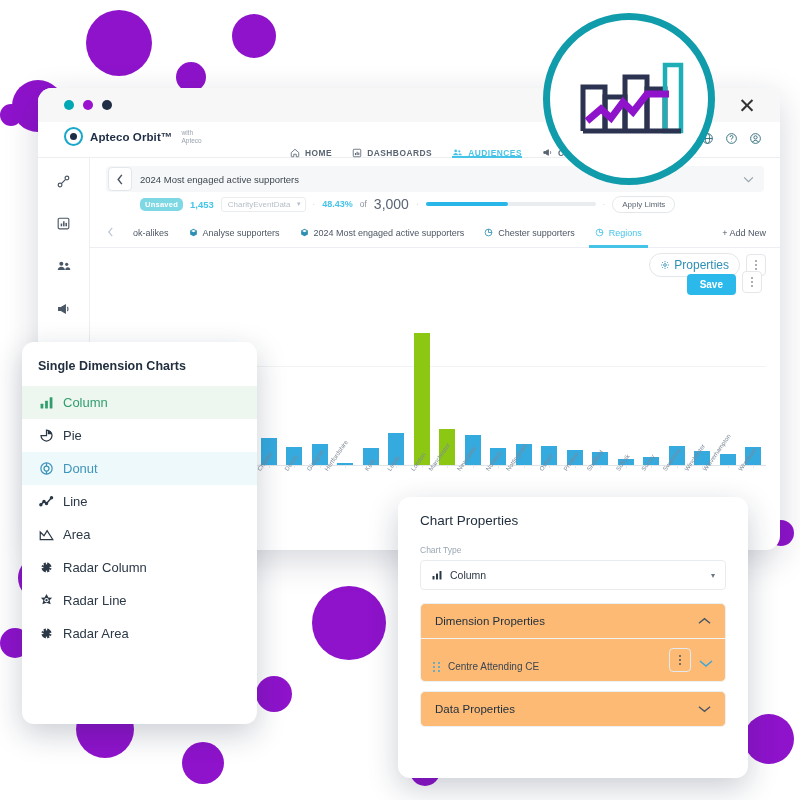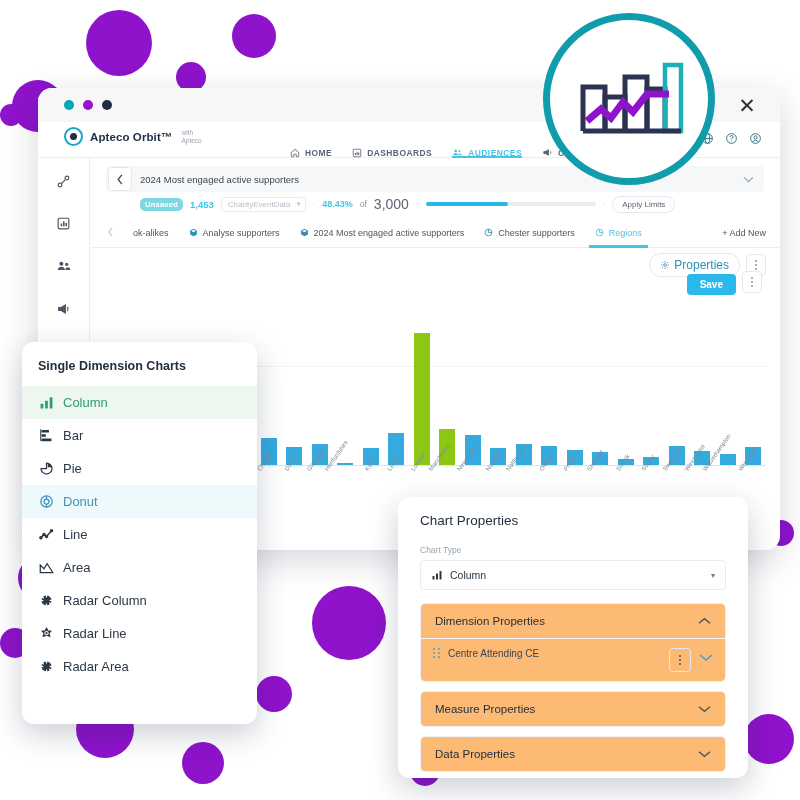--- a/index.html
+++ b/index.html
@@ -200,21 +200,21 @@
   }
   .select .caret { position:absolute; right:10px; color:#6b7683; font-size:8px; }
   .acc {
     border:1px solid #eef1f3; border-radius:5px; margin-bottom: 9px; background:#fdba74;
   }
   .acchead {
     height: 34px; display:flex; align-items:center; padding: 0 14px;
     font-size:11.5px; color:#22303f; cursor:pointer; position:relative;
   }
   .acchead .chev { position:absolute; right: 14px; color:#4a5663; }
-  .accbody { border-top:1px solid #f1f4f6; padding: 9px 12px; display:flex; align-items:flex-start; }
+  .accbody { border-top:1px solid #f1f4f6; padding: 9px 12px; display:flex; align-items:flex-end; }
   .grip { display:grid; grid-template-columns:2px 2px; gap:2px 3px; margin-right:8px; }
   .grip i { width:2px; height:2px; background:#3ea6d6; border-radius:50%; display:block; }
   .dimname { font-size:10px; color:#3a4653; flex:1; }
   .mini-kebab {
     width:22px; height:24px; border:1px solid #e3e9ed; border-radius:4px;
     display:flex; align-items:center; justify-content:center; margin-right:8px; cursor:pointer;
   }
   .mini-kebab i { width:2px;height:2px;border-radius:50%;background:#4a5663;display:block;
                   box-shadow:0 -4px 0 #4a5663, 0 4px 0 #4a5663;}
   .dimchev { color:#3ea6d6; cursor:pointer; }
@@ -632,31 +632,20 @@
             <svg width="15" height="15" viewBox="0 0 24 24" fill="currentColor">
               <rect x="2.5" y="14" width="4.4" height="7.5" rx=".8"></rect>
               <rect x="9.8" y="9" width="4.4" height="12.5" rx=".8"></rect>
               <rect x="17.1" y="3.5" width="4.4" height="18" rx=".8"></rect>
             </svg>
           </span>
           <span>Column</span>
         </div>
         <div class="chartopt">
           <span class="ci">
-            <svg width="15" height="15" viewBox="0 0 24 24" fill="currentColor">
-              <rect x="4" y="3" width="12" height="4.2" rx=".8"></rect>
-              <rect x="4" y="9.9" width="7" height="4.2" rx=".8"></rect>
-              <rect x="4" y="16.8" width="16" height="4.2" rx=".8"></rect>
-              <rect x="2" y="2" width="1.6" height="19"></rect>
-            </svg>
-          </span>
-          <span>Bar</span>
-        </div>
-        <div class="chartopt">
-          <span class="ci">
             <svg width="15" height="15" viewBox="0 0 24 24" fill="none" stroke="currentColor" stroke-width="2">
               <path d="M12 12V3.2A8.8 8.8 0 1 1 3.2 12z"></path>
               <path d="M14 3.6a8 8 0 0 1 6.5 6.4h-6.5z" fill="currentColor" stroke="none"></path>
             </svg>
           </span>
           <span>Pie</span>
         </div>
         <div class="chartopt hov">
           <span class="ci">
             <svg width="15" height="15" viewBox="0 0 24 24" fill="none" stroke="currentColor" stroke-width="2">
@@ -768,30 +757,20 @@
             <i></i>
           </span>
         <span class="dimchev">
           <svg width="14" height="9" viewBox="0 0 14 8" fill="none" stroke="#3ea6d6" stroke-width="1.6">
               <path d="M1 1.5 7 6.5l6-5"></path>
             </svg>
         </span>
       </div>
     </div>
 
-    <div class="acc">
-      <div class="acchead">
-        <span>Measure Properties</span>
-        <span class="chev">
-          <svg width="13" height="8" viewBox="0 0 14 8" fill="none" stroke="#4a5663" stroke-width="1.5">
-              <path d="M1 1.5 7 6.5l6-5"></path>
-            </svg>
-        </span>
-      </div>
-    </div>
 
     <div class="acc">
       <div class="acchead">
         <span>Data Properties</span>
         <span class="chev">
           <svg width="13" height="8" viewBox="0 0 14 8" fill="none" stroke="#4a5663" stroke-width="1.5">
               <path d="M1 1.5 7 6.5l6-5"></path>
             </svg>
         </span>
       </div>

